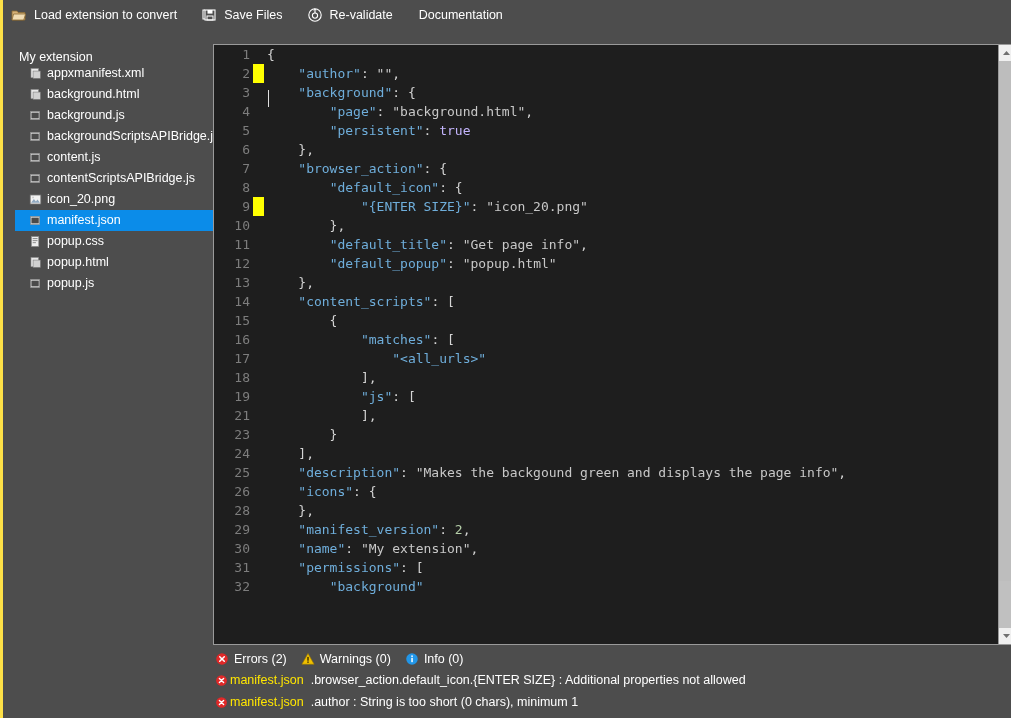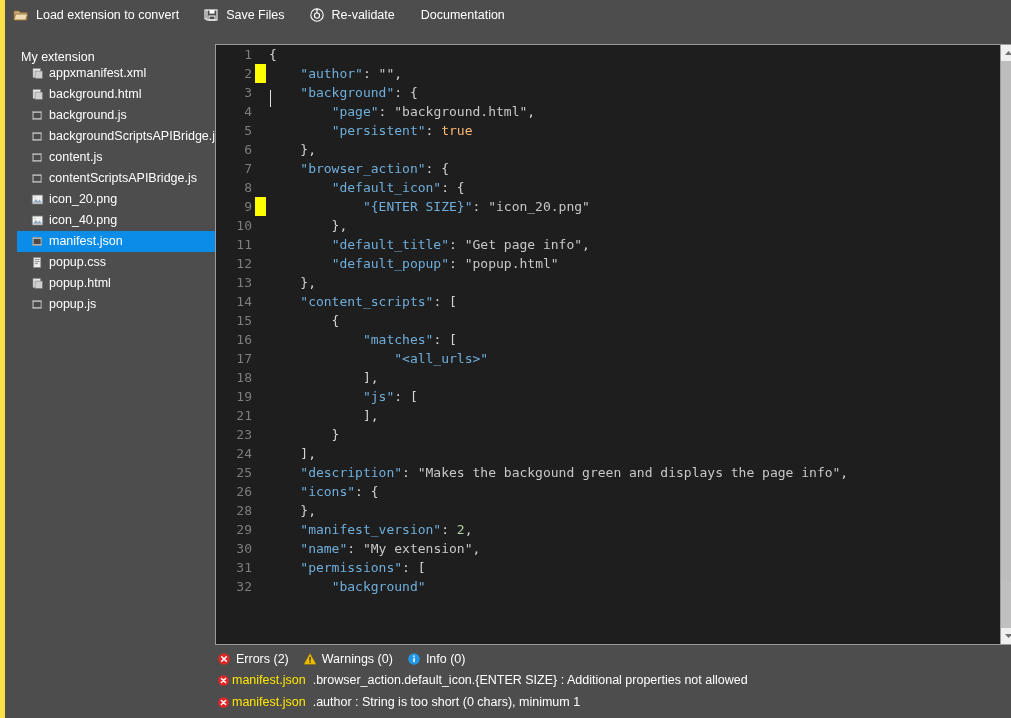--- a/index.html
+++ b/index.html
@@ -7,21 +7,21 @@
     margin: 0; padding: 0;
     width: 1011px; height: 718px;
     background: #4a4a4a;
     font-family: "Liberation Sans", sans-serif;
     overflow: hidden;
   }
   #app {
     position: relative;
     width: 1011px; height: 718px;
     background: #4d4d4d;
-    border-left: 5px solid #fde047;
+    border-left: 3px solid #fde047;
   }
 
   
   #toolbar {
     position: absolute; left: 0; top: 0;
     width: 1008px; height: 30px;
     background: #4d4d4d;
     display: flex; align-items: center;
     padding-left: 8px;
   }
@@ -114,21 +114,21 @@
   .ctext {
     padding-left: 3px;
     color: #d4d4d4;
     flex: 1;
     white-space: pre;
     overflow: hidden;
   }
   .k   { color: #6faedb; }  
   .s   { color: #c8c8c8; }  
   .n   { color: #b5cea8; }  
-  .b   { color: #fdba74; }  
+  .b   { color: #c4b5fd; }  
   .p   { color: #d4d4d4; }  
   #caret {
     position: absolute;
     left: 54px; top: 45px;
     width: 1px; height: 17px;
     background: #e0e0e0;
   }
 
   
   #vscroll {
@@ -263,28 +263,20 @@
           </svg>
           <span>contentScriptsAPIBridge.js</span>
         </div>
         <div class="tree-item">
           <svg class="f-ico" viewBox="0 0 16 16">
             <rect x="1.5" y="2.5" width="13" height="11" fill="#f2f2f2" stroke="#7a7a7a" stroke-width="0.9"></rect>
             <path d="M2.5 12 6 7.5l2.5 3L10.5 8l3 4z" fill="#8fa8c0"></path>
             <circle cx="5" cy="5.5" r="1.1" fill="#c8c8c8"></circle>
           </svg>
           <span>icon_20.png</span>
-        </div>
-        <div class="tree-item">
-          <svg class="f-ico" viewBox="0 0 16 16">
-            <rect x="1.5" y="2.5" width="13" height="11" fill="#f2f2f2" stroke="#7a7a7a" stroke-width="0.9"></rect>
-            <path d="M2.5 12 6 7.5l2.5 3L10.5 8l3 4z" fill="#8fa8c0"></path>
-            <circle cx="5" cy="5.5" r="1.1" fill="#c8c8c8"></circle>
-          </svg>
-          <span>icon_40.png</span>
         </div>
         <div class="tree-item selected">
           <svg class="f-ico" viewBox="0 0 16 16">
             <rect x="2" y="3" width="11" height="10" fill="#e4e4e4" stroke="#8a8a8a" stroke-width="0.8"></rect>
             <rect x="3" y="4.5" width="9" height="7" fill="#4a4a4a"></rect>
           </svg>
           <span>manifest.json</span>
         </div>
         <div class="tree-item">
           <svg class="f-ico" viewBox="0 0 16 16">

